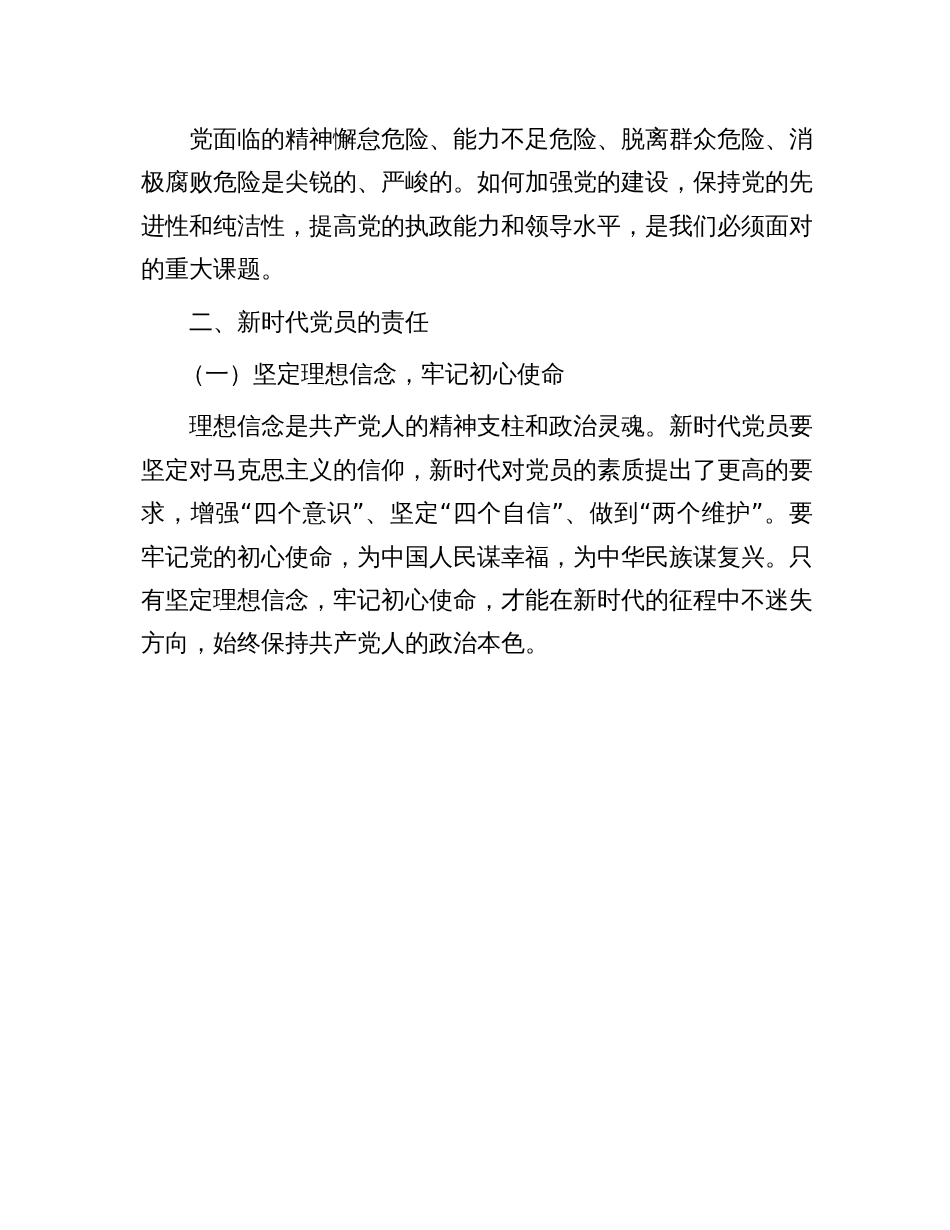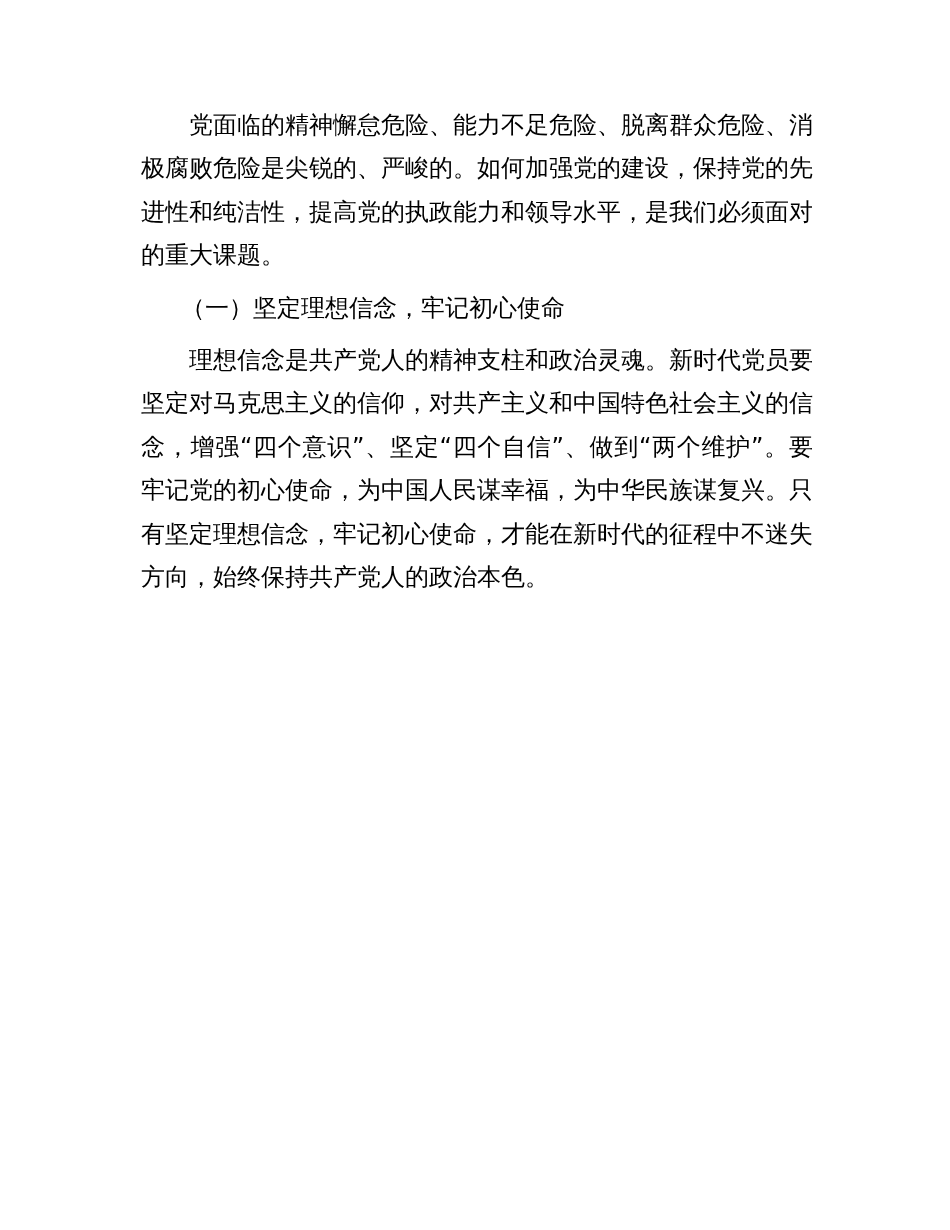--- a/index.html
+++ b/index.html
@@ -11,21 +11,21 @@
       width: 950px;
       height: 1230px;
       position: relative;
       overflow: hidden;
       font-family: "DejaVu Sans", "Liberation Sans", sans-serif;
       color: #000000;
     }
     .page {
       position: absolute;
       left: 141px;
-      top: 104px;
+      top: 118px;
       width: 672px;
     }
     .para {
       margin: 0;
       font-size: 24px;
       line-height: 43.4px;
       text-align: justify;
       text-align-last: left;
       letter-spacing: 0px;
     }
@@ -40,15 +40,16 @@
     }
     .gap {
       margin-top: 9px;
     }
   </style>
 </head>
 <body>
 
 <div class="page">
   <p class="para indent">党面临的精神懈怠危险、能力不足危险、脱离群众危险、消极腐败危险是尖锐的、严峻的。如何加强党的建设，保持党的先进性和纯洁性，提高党的执政能力和领导水平，是我们必须面对的重大课题。</p>
+  <p class="para heading-level gap">二、新时代党员的责任</p>
   <p class="para heading-sub gap">（一）坚定理想信念，牢记初心使命</p>
-  <p class="para indent gap">理想信念是共产党人的精神支柱和政治灵魂。新时代党员要坚定对马克思主义的信仰，对共产主义和中国特色社会主义的信念，增强“四个意识”、坚定“四个自信”、做到“两个维护”。要牢记党的初心使命，为中国人民谋幸福，为中华民族谋复兴。只有坚定理想信念，牢记初心使命，才能在新时代的征程中不迷失方向，始终保持共产党人的政治本色。</p>
+  <p class="para indent gap">理想信念是共产党人的精神支柱和政治灵魂。新时代党员要坚定对马克思主义的信仰，新时代对党员的素质提出了更高的要求，增强“四个意识”、坚定“四个自信”、做到“两个维护”。要牢记党的初心使命，为中国人民谋幸福，为中华民族谋复兴。只有坚定理想信念，牢记初心使命，才能在新时代的征程中不迷失方向，始终保持共产党人的政治本色。</p>
 </div>
 
 </body></html>

